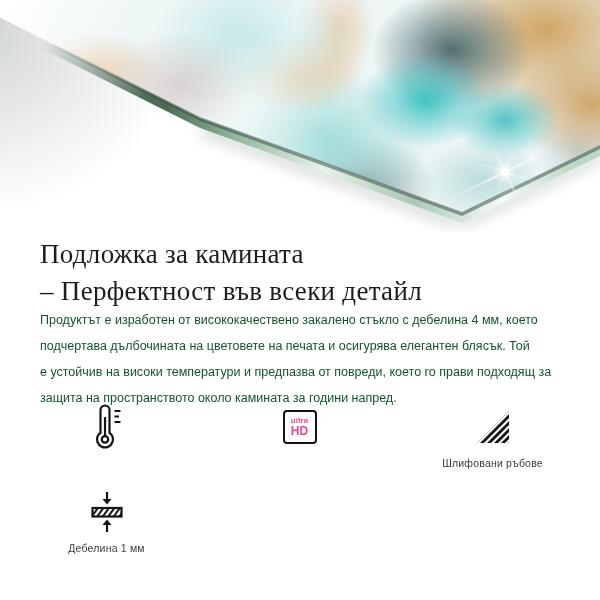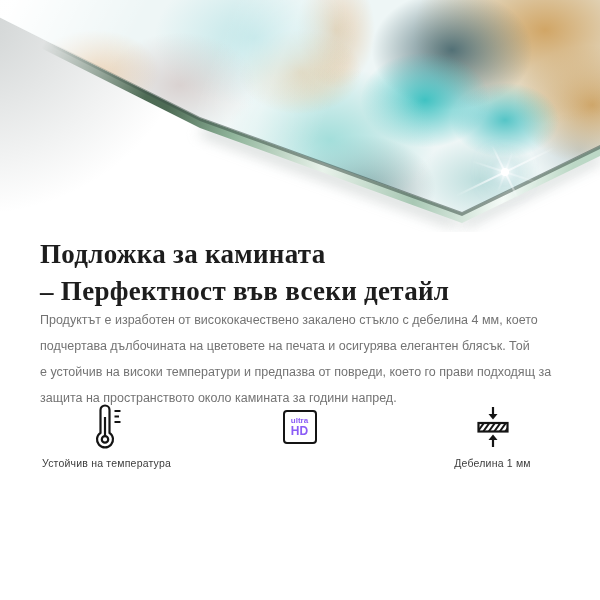--- a/index.html
+++ b/index.html
@@ -53,35 +53,35 @@
   .sparkle{position:absolute;left:505px;top:172px;width:0;height:0;}
   .sparkle .ray{position:absolute;background:linear-gradient(90deg,transparent,rgba(255,255,255,.95) 45%,rgba(255,255,255,.95) 55%,transparent);}
   .sparkle .r1{left:-55px;top:-1px;width:110px;height:2px;transform:rotate(-26deg);}
   .sparkle .r2{left:-30px;top:-1px;width:60px;height:2px;transform:rotate(64deg);}
   .sparkle .r3{left:-35px;top:-1px;width:70px;height:1.5px;transform:rotate(18deg);opacity:.6;}
   .sparkle .r4{left:-22px;top:-1px;width:44px;height:1.5px;transform:rotate(-70deg);opacity:.6;}
   .sparkle .core{position:absolute;left:-4px;top:-4px;width:8px;height:8px;border-radius:50%;background:#fff;
     box-shadow:0 0 8px 3px rgba(255,255,255,1), 0 0 20px 8px rgba(200,230,238,.55);}
 
   
-  .title{position:absolute;left:40px;top:236px;margin:0;font-weight:700;
+  .title{position:absolute;left:40px;top:236px;margin:0;font-weight:400;
     font-family:"Liberation Serif",serif;font-size:27px;line-height:37px;color:#1d1d1d;letter-spacing:.3px;}
   .title span{display:block;}
   .desc{position:absolute;left:40px;top:307px;width:548px;margin:0;
-    font-size:12.5px;line-height:26px;color:#737373;white-space:pre-line;}
+    font-size:12.5px;line-height:26px;color:#14532d;white-space:pre-line;}
 
   
   .features{position:absolute;left:10px;top:404px;width:580px;display:grid;
     grid-template-columns:repeat(3,193px);row-gap:20px;}
   .feature{display:flex;flex-direction:column;align-items:center;}
   .icon-box{height:46px;display:flex;align-items:center;justify-content:center;}
   .f-label{margin-top:7px;font-size:10.5px;color:#3c3c3c;letter-spacing:.2px;white-space:nowrap;}
   .ico{stroke:#141414;fill:none;stroke-width:2.2;}
   .uhd{width:30px;height:30px;border:2.4px solid #141414;border-radius:4px;
-    display:flex;flex-direction:column;align-items:center;justify-content:center;color:#8b5cf6;}
+    display:flex;flex-direction:column;align-items:center;justify-content:center;color:#ec4899;}
   .uhd-top{font-size:8px;font-weight:700;line-height:8px;}
   .uhd-bottom{font-size:12px;font-weight:700;line-height:12px;}
 </style>
 </head>
 <body>
 
 <div class="canvas">
 
   <div class="hero">
     <div class="bg-shade"></div>
@@ -113,34 +113,53 @@
 
     <div class="feature">
       <div class="icon-box">
         <svg width="32" height="46" viewBox="0 0 32 46">
           <path class="ico" d="M9.5 28.8 V6 A4.5 4.5 0 0 1 18.5 6 V28.8 A8 8 0 1 1 9.5 28.8 Z"></path>
           <circle class="ico" cx="14" cy="35.4" r="3.2" stroke-width="2"></circle>
           <path class="ico" d="M14 32.2 V13" stroke-width="2"></path>
           <path class="ico" d="M23.5 7 h6 M23.5 12.5 h4.5 M23.5 18 h6" stroke-width="2"></path>
         </svg>
       </div>
-      <div class="f-label">Устойчив на температура</div>
     </div>
 
     <div class="feature">
       <div class="icon-box">
         <div class="uhd">
           <span class="uhd-top">ultra</span>
           <span class="uhd-bottom">HD</span>
         </div>
       </div>
     </div>
 
 
 
+    <div class="feature">
+      <div class="icon-box">
+        <svg width="36" height="36" viewBox="0 0 36 36">
+          <defs>
+              <clipPath id="triClip">
+                <polygon points="2,34 34,2 34,34"></polygon>
+              </clipPath>
+            </defs>
+          <g clip-path="url(#triClip)" stroke="#141414" stroke-width="2.8">
+            <line x1="-4" y1="38" x2="36" y2="-2"></line>
+            <line x1="3" y1="38" x2="43" y2="-2"></line>
+            <line x1="10" y1="38" x2="50" y2="-2"></line>
+            <line x1="17" y1="38" x2="57" y2="-2"></line>
+            <line x1="24" y1="38" x2="64" y2="-2"></line>
+            <line x1="31" y1="38" x2="71" y2="-2"></line>
+          </g>
+        </svg>
+      </div>
+      <div class="f-label">Шлифовани ръбове</div>
+    </div>
 
     <div class="feature">
       <div class="icon-box">
         <svg width="36" height="42" viewBox="0 0 36 42">
           <path class="ico" stroke-width="2.3" d="M18 1 V8"></path>
           <polygon points="13.5,8 22.5,8 18,13.5" fill="#141414"></polygon>
           <defs>
               <clipPath id="barClip">
                 <rect x="3.5" y="17" width="29" height="8.5"></rect>
               </clipPath>

